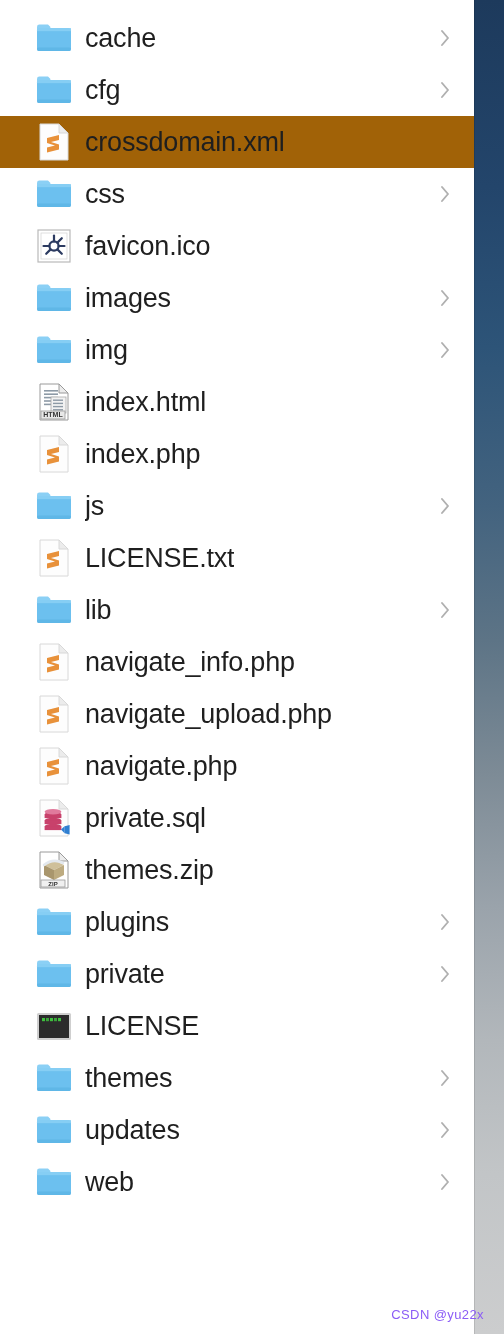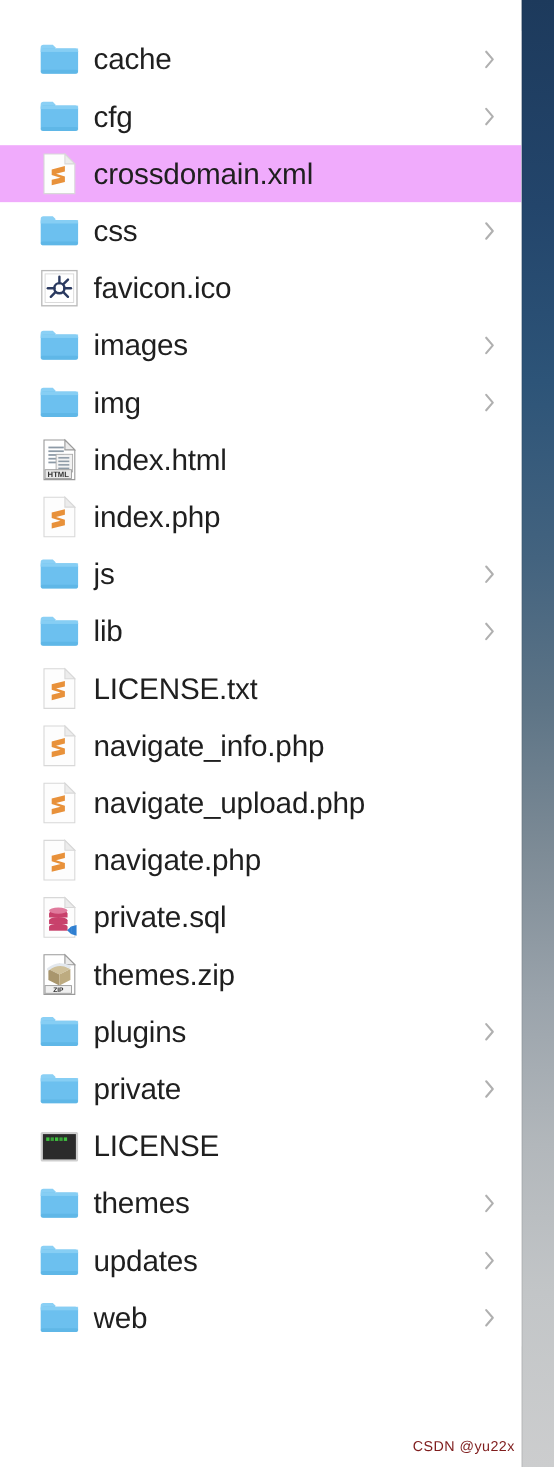--- a/index.html
+++ b/index.html
@@ -44,35 +44,35 @@
     left: 0;
     width: 474px;
     height: 1334px;
     background: #ffffff;
     box-shadow: 1px 0 0 rgba(0,0,0,0.10);
     overflow: hidden;
     z-index: 1;
   }
   #file-list {
     position: absolute;
-    top: 28px;
+    top: 12px;
     left: 0;
     right: 0;
   }
 
   .file-row {
     position: relative;
     height: 52px;
     display: flex;
     align-items: center;
     padding: 0 0 0 33px;
     box-sizing: border-box;
     background: #ffffff;
   }
-  .file-row.alt { background: #f0abfc; }
+  .file-row.alt { background: #a16207; }
 
   .icon-slot {
     width: 42px;
     height: 42px;
     flex: 0 0 42px;
     position: relative;
     display: flex;
     align-items: center;
     justify-content: center;
   }
@@ -96,24 +96,24 @@
     width: 14px;
     height: 22px;
     display: flex;
     align-items: center;
     justify-content: center;
   }
 
   
   #watermark {
     position: absolute;
-    right: 36px;
+    right: 20px;
     bottom: 12px;
     font-size: 13px;
-    color: #7f1d1d;
+    color: #8b5cf6;
     letter-spacing: 0.4px;
     z-index: 3;
     white-space: nowrap;
   }
 </style>
 </head>
 <body>
 
 <div id="wallpaper-strip"></div>
 
@@ -274,42 +274,42 @@
         <span class="file-label">js</span>
         <span class="chevron">
           <svg width="14" height="22" viewBox="0 0 14 22">
             <path d="M4 4 L10 11 L4 18" fill="none" stroke="#b0b0b0" stroke-width="1.9" stroke-linecap="round" stroke-linejoin="round"></path>
           </svg>
         </span>
       </div>
       <div class="file-row">
         <span class="icon-slot">
           <svg width="42" height="42" viewBox="0 0 42 42">
+            <path d="M7 3 H26 L35 12 V39 H7 Z" fill="#fdfdfd" stroke="#d8d8d8" stroke-width="1"></path>
+            <path d="M26 3 L35 12 H26 Z" fill="#ececec" stroke="#d8d8d8" stroke-width="1"></path>
+            <path d="M14 17 L26 14 V19 L18 21 L26 23.5 V28.5 L14 31.5 V26.5 L22 24.5 L14 22 Z" fill="#e8913a"></path>
+          </svg>
+        </span>
+        <span class="file-label">LICENSE.txt</span>
+      </div>
+      <div class="file-row">
+        <span class="icon-slot">
+          <svg width="42" height="42" viewBox="0 0 42 42">
             <path d="M4 10 q0-2.4 2.4-2.4 H15 l3 3 H17 V13 H4 Z" fill="#8bd0f5"></path>
             <rect x="4" y="11" width="34" height="23" rx="2.6" fill="#6cc0ef"></rect>
             <rect x="4" y="11" width="34" height="3.2" fill="#8bd0f5" opacity="0.85"></rect>
             <rect x="4" y="30.5" width="34" height="3.5" rx="1.6" fill="#56afe0" opacity="0.55"></rect>
           </svg>
         </span>
         <span class="file-label">lib</span>
         <span class="chevron">
           <svg width="14" height="22" viewBox="0 0 14 22">
             <path d="M4 4 L10 11 L4 18" fill="none" stroke="#b0b0b0" stroke-width="1.9" stroke-linecap="round" stroke-linejoin="round"></path>
           </svg>
         </span>
-      </div>
-      <div class="file-row">
-        <span class="icon-slot">
-          <svg width="42" height="42" viewBox="0 0 42 42">
-            <path d="M7 3 H26 L35 12 V39 H7 Z" fill="#fdfdfd" stroke="#d8d8d8" stroke-width="1"></path>
-            <path d="M26 3 L35 12 H26 Z" fill="#ececec" stroke="#d8d8d8" stroke-width="1"></path>
-            <path d="M14 17 L26 14 V19 L18 21 L26 23.5 V28.5 L14 31.5 V26.5 L22 24.5 L14 22 Z" fill="#e8913a"></path>
-          </svg>
-        </span>
-        <span class="file-label">LICENSE.txt</span>
       </div>
       <div class="file-row">
         <span class="icon-slot">
           <svg width="42" height="42" viewBox="0 0 42 42">
             <path d="M7 3 H26 L35 12 V39 H7 Z" fill="#fdfdfd" stroke="#d8d8d8" stroke-width="1"></path>
             <path d="M26 3 L35 12 H26 Z" fill="#ececec" stroke="#d8d8d8" stroke-width="1"></path>
             <path d="M14 17 L26 14 V19 L18 21 L26 23.5 V28.5 L14 31.5 V26.5 L22 24.5 L14 22 Z" fill="#e8913a"></path>
           </svg>
         </span>
         <span class="file-label">navigate_info.php</span>

